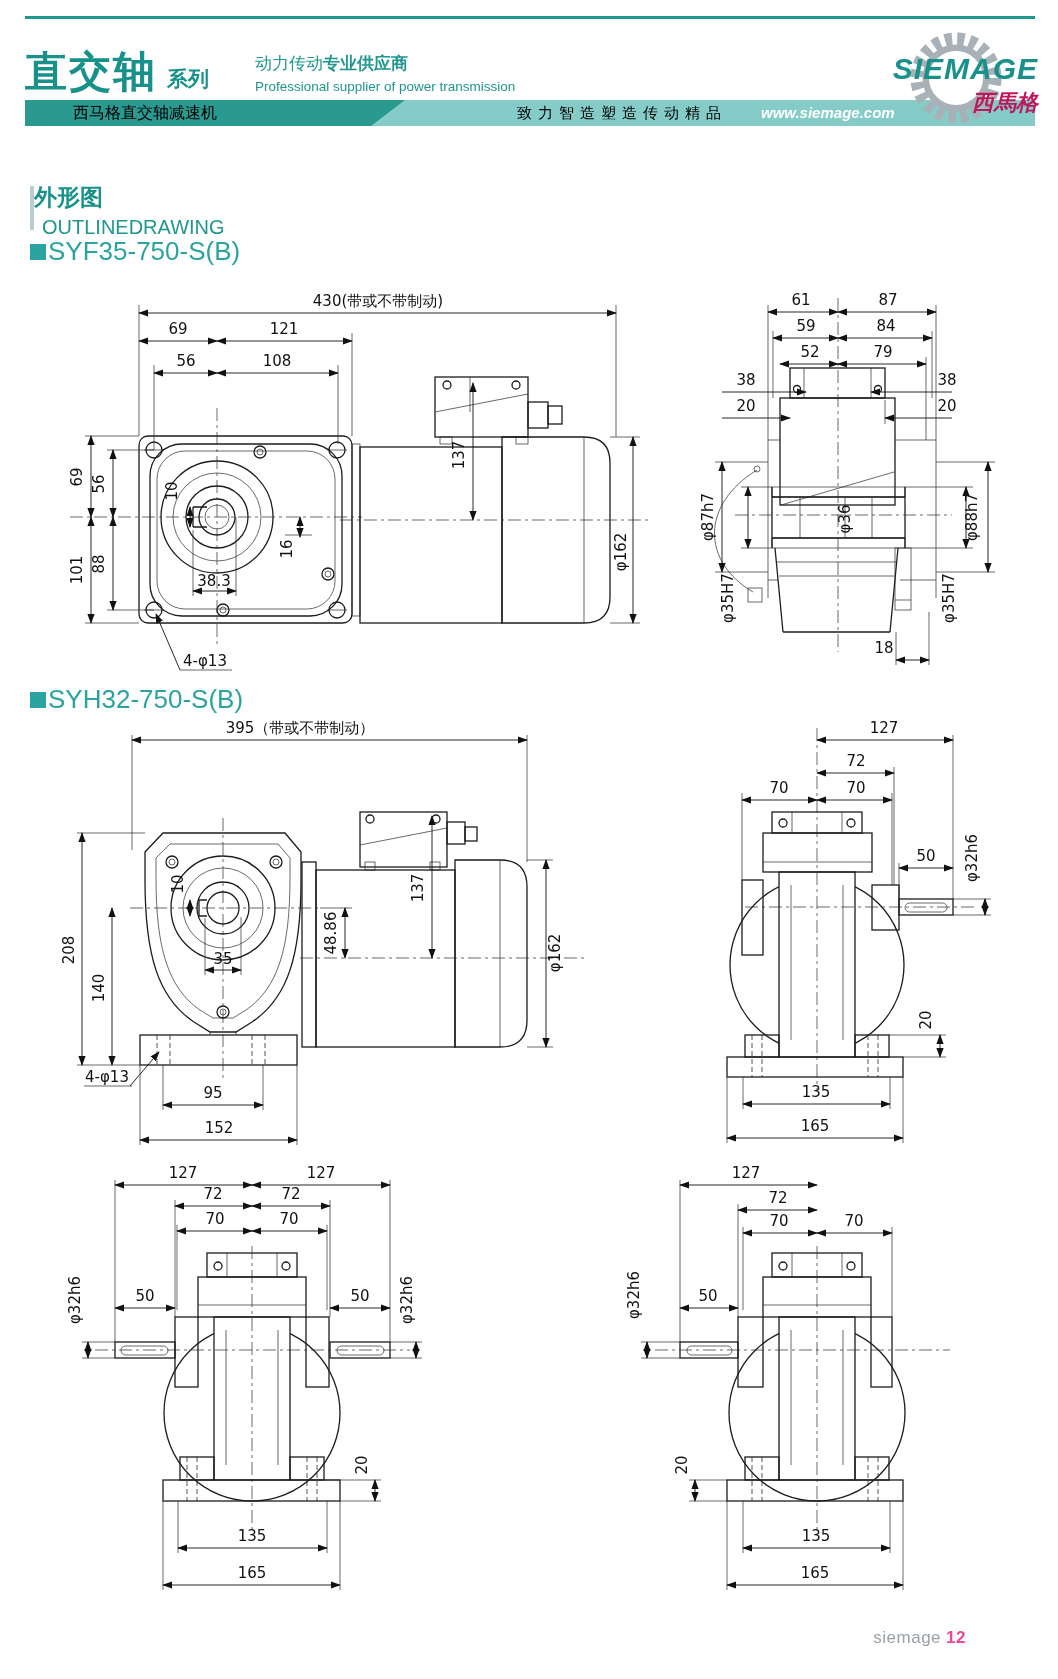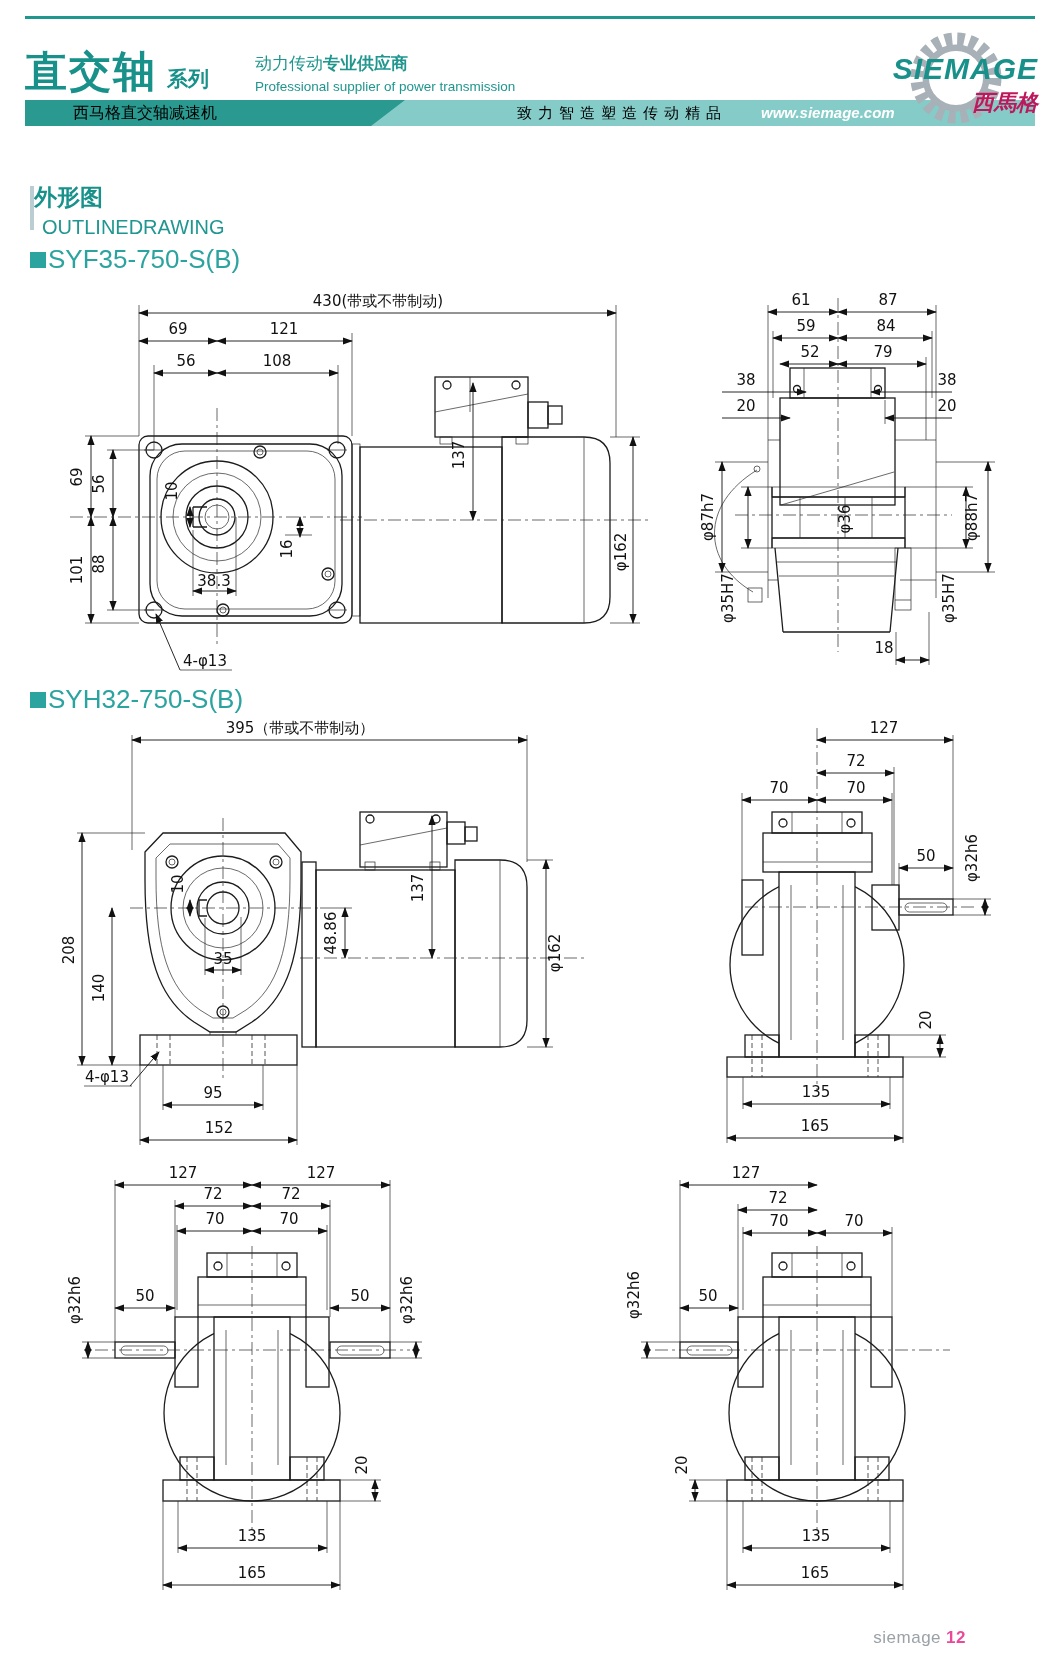--- a/index.html
+++ b/index.html
@@ -27,21 +27,21 @@
               font-style:italic;letter-spacing:1px;}
   .logo .cn{position:absolute;right:0;top:62px;color:#be185d;font-size:22px;
             font-family:"Liberation Serif",serif;font-weight:bold;font-style:italic;}
   
   .sec{position:absolute;left:30px;top:182px;}
   .sec .bar{position:absolute;left:0;top:4px;width:4px;height:44px;background:#b9cdd2;}
   .sec .cn{margin-left:4px;font-size:23px;font-weight:bold;color:#17918a;}
   .sec .en{margin-left:12px;font-size:20px;color:#1f9790;margin-top:3px;}
   .model{position:absolute;left:30px;color:#2ba39e;font-size:26px;white-space:nowrap;}
   .model .sq{display:inline-block;width:16px;height:16px;background:#2ba39e;margin-right:2px;}
-  .m1{top:244px;text-align:right;} .m2{top:684px;}
+  .m1{top:236px;text-align:right;} .m2{top:684px;}
   
   .footer{position:absolute;top:1628px;right:92px;font-size:17px;color:#9ba1a6;letter-spacing:.5px;}
   .footer b{color:#ec4899;margin-left:5px;font-weight:bold;}
   
   svg.draw{position:absolute;left:0;top:0;}
   .k{stroke:#1c1c1c;stroke-width:1.3;fill:none;}
   .t{stroke:#2a2a2a;stroke-width:.7;fill:none;}
   .c{stroke:#2a2a2a;stroke-width:.7;fill:none;stroke-dasharray:13 4 3 4;}
   .h{stroke:#2a2a2a;stroke-width:.8;fill:none;stroke-dasharray:5 3;}
   .d{stroke:#111;stroke-width:.9;fill:none;marker-start:url(#ae);marker-end:url(#ae);}

